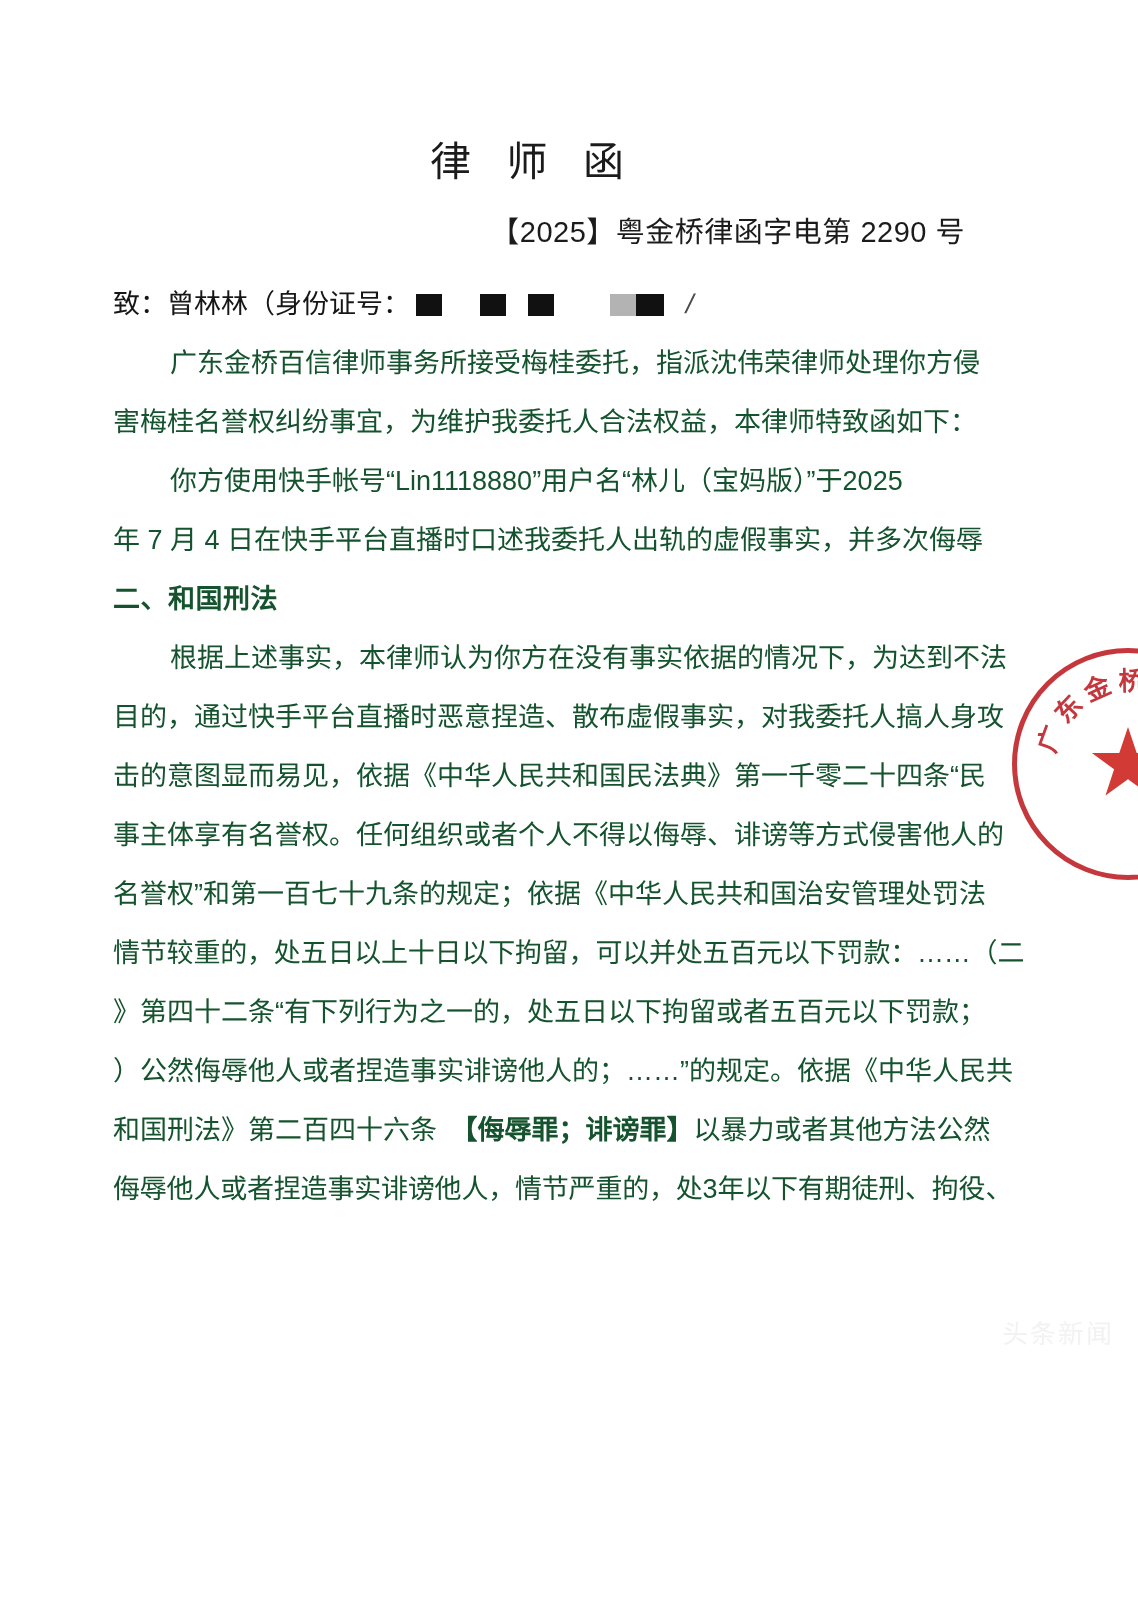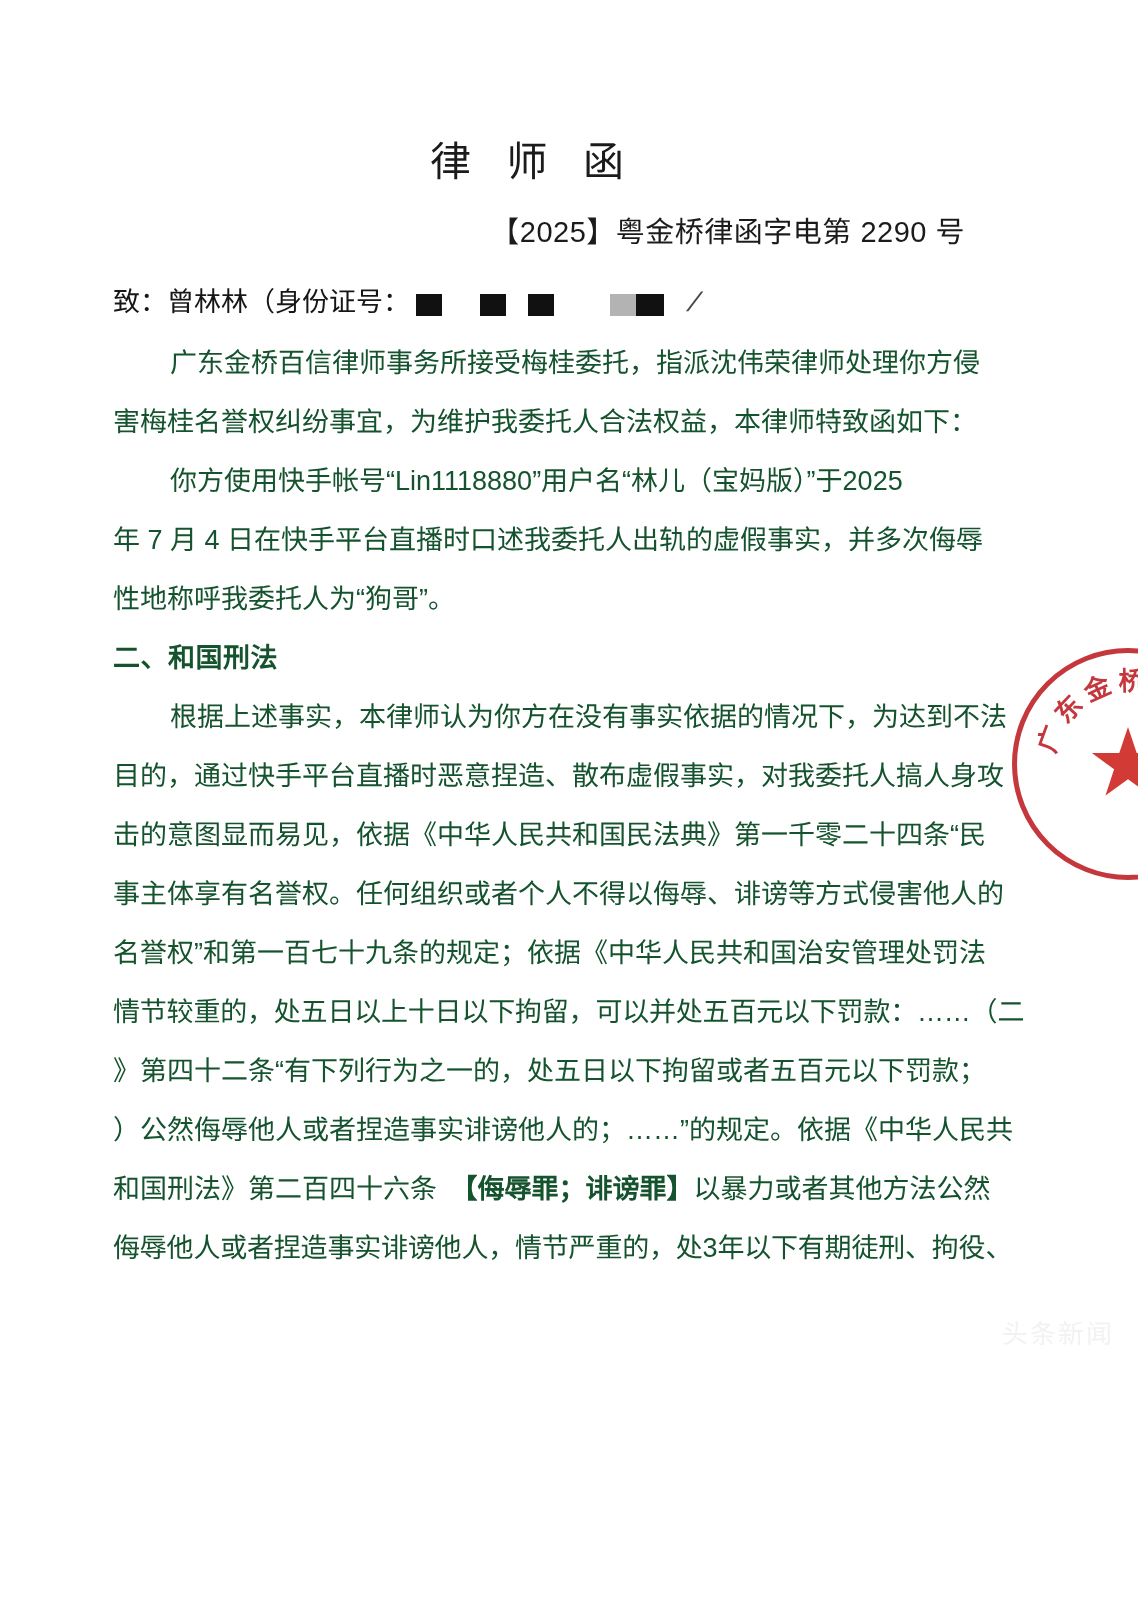--- a/index.html
+++ b/index.html
@@ -77,21 +77,20 @@
 
   
   .recipient-line {
     font-size: 27px;
     color: #161616;
     line-height: 59px;
     height: 59px;
     display: flex;
     align-items: center;
     white-space: nowrap;
-    font-family: Liberation Mono, monospace;
   }
   .redactions {
     display: inline-flex;
     align-items: center;
     margin-left: 6px;
   }
   .redact-blk {
     display: inline-block;
     height: 22px;
     background: #111111;
@@ -201,21 +200,20 @@
       </span>
       <span class="paren-close">/</span>
     </div>
 
     <div class="line indent">广东金桥百信律师事务所接受梅桂委托，指派沈伟荣律师处理你方侵</div>
     <div class="line">害梅桂名誉权纠纷事宜，为维护我委托人合法权益，本律师特致函如下：</div>
 
 
     <div class="line indent">你方使用快手帐号“Lin1118880”用户名“林儿（宝妈版）”于2025</div>
     <div class="line">年 7 月 4 日在快手平台直播时口述我委托人出轨的虚假事实，并多次侮辱</div>
-    <div class="line">性地称呼我委托人为“狗哥”。</div>
 
     <div class="line heading">二、和国刑法</div>
 
     <div class="line indent">根据上述事实，本律师认为你方在没有事实依据的情况下，为达到不法</div>
     <div class="line">目的，通过快手平台直播时恶意捏造、散布虚假事实，对我委托人搞人身攻</div>
     <div class="line">击的意图显而易见，依据《中华人民共和国民法典》第一千零二十四条“民</div>
     <div class="line">事主体享有名誉权。任何组织或者个人不得以侮辱、诽谤等方式侵害他人的</div>
     <div class="line">名誉权”和第一百七十九条的规定；依据《中华人民共和国治安管理处罚法</div>
     <div class="line tight">情节较重的，处五日以上十日以下拘留，可以并处五百元以下罚款：……（二</div>
     <div class="line">》第四十二条“有下列行为之一的，处五日以下拘留或者五百元以下罚款；</div>

